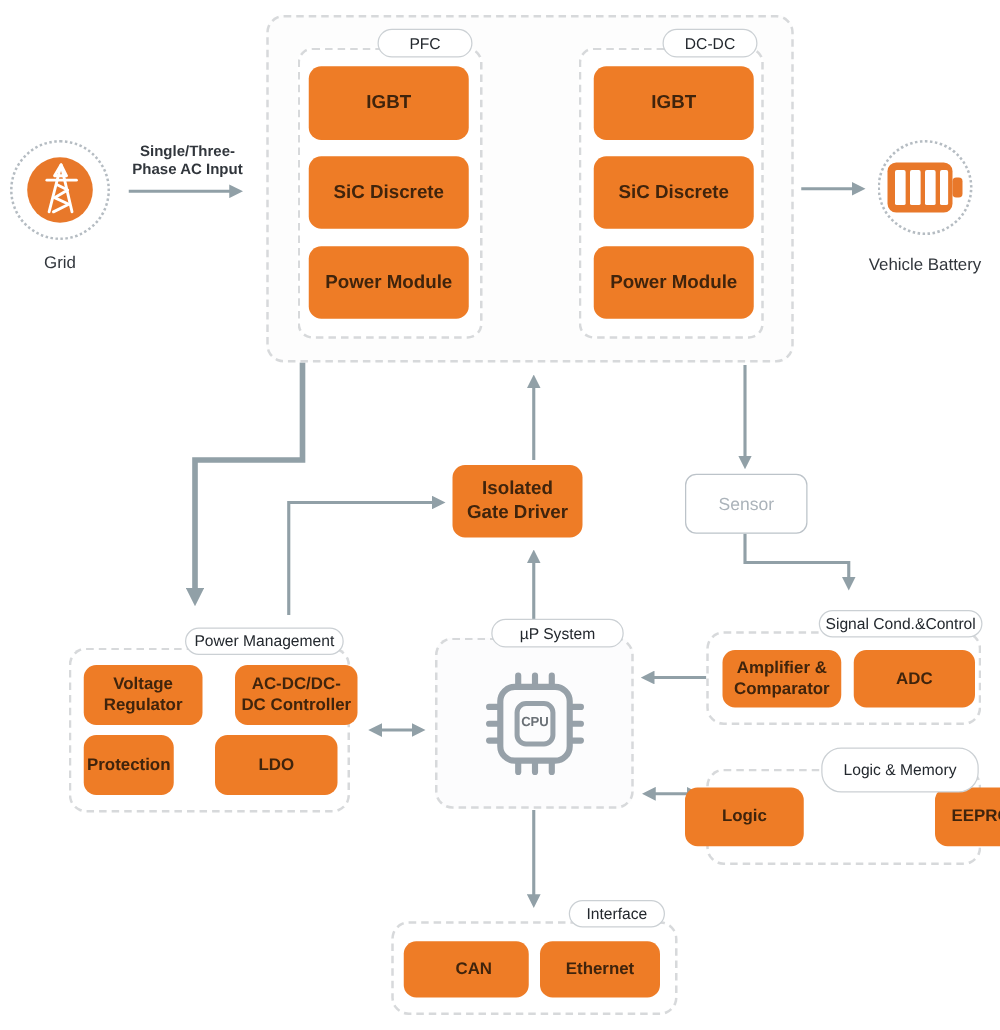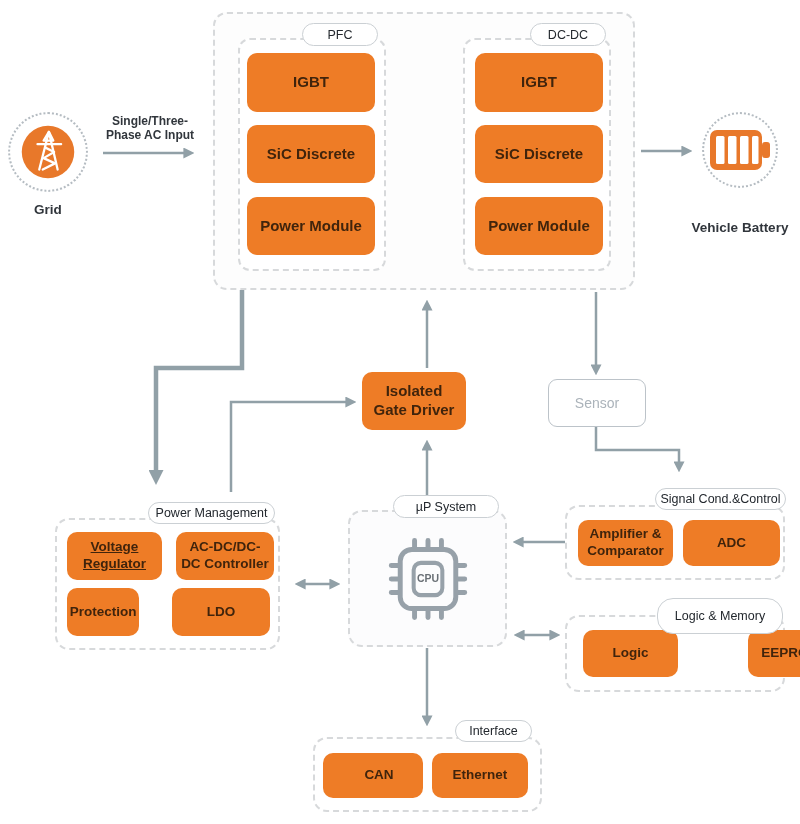--- a/index.html
+++ b/index.html
@@ -20,21 +20,21 @@
     display:flex;align-items:center;justify-content:center;text-align:center;
     font-weight:bold;color:#40240c;box-sizing:border-box;z-index:3;line-height:1.25;
   }
   .big{font-size:15px;}
   .small{font-size:13.5px;padding:2px 4px;}
   .whitebox{
     position:absolute;background:#fff;border:1.5px solid #bcc3c9;border-radius:9px;
     display:flex;align-items:center;justify-content:center;
     font-size:14px;color:#abb3ba;font-weight:normal;box-sizing:border-box;z-index:3;
   }
-  .caption{position:absolute;font-size:13.5px;font-weight:bold;color:#31363c;text-align:center;z-index:3;}
+  .caption{position:absolute;font-size:13.5px;font-weight:normal;color:#31363c;text-align:center;z-index:3;}
   .dotring{position:absolute;border:2px dotted #b5bcc2;border-radius:50%;box-sizing:border-box;z-index:2;}
   .icwrap{position:absolute;display:flex;align-items:center;justify-content:center;z-index:3;}
   .cpulabel{position:absolute;font-size:10.5px;font-weight:bold;color:#6a7076;text-align:center;z-index:4;}
   .acinput{position:absolute;font-size:12px;font-weight:bold;color:#31363c;text-align:center;line-height:1.18;z-index:3;}
 </style>
 </head>
 <body>
 
 <div id="stage">
 
@@ -121,43 +121,43 @@
   <div class="icwrap" style="left:708px;top:127px;width:64px;height:46px;">
     <svg width="64" height="46" viewBox="0 0 64 46">
       <rect x="2" y="3" width="52" height="40" rx="7" fill="#e8782a"></rect>
       <rect x="54" y="15" width="8" height="16" rx="3" fill="#e8782a"></rect>
       <rect x="8" y="9" width="8.5" height="28" rx="1.5" fill="#ffffff"></rect>
       <rect x="20" y="9" width="8.5" height="28" rx="1.5" fill="#ffffff"></rect>
       <rect x="32" y="9" width="8.5" height="28" rx="1.5" fill="#ffffff"></rect>
       <rect x="44" y="9" width="6.5" height="28" rx="1.5" fill="#ffffff"></rect>
     </svg>
   </div>
-  <div class="caption" style="left:680px;top:204px;width:120px;margin-top:16px;">
+  <div class="caption" style="left:680px;top:204px;width:120px;">
     <span>Vehicle Battery</span>
   </div>
 
   <div class="obox big" style="left:362px;top:372px;width:104px;height:58px;">
     <div>
       <div>Isolated</div>
       <div>Gate Driver</div>
     </div>
   </div>
 
   <div class="whitebox" style="left:548px;top:379px;width:98px;height:48px;">
     <span>Sensor</span>
   </div>
 
   <div class="group" style="left:55px;top:518px;width:225px;height:132px;background:#fff;"></div>
   <div class="pill" style="left:148px;top:502px;width:127px;height:22px;">
     <span>Power Management</span>
   </div>
-  <div class="obox small" style="left:67px;top:532px;width:95px;height:48px;text-decoration:underline;">
+  <div class="obox small" style="left:67px;top:532px;width:95px;height:48px;">
     <span>Voltage Regulator</span>
   </div>
-  <div class="obox small" style="left:176px;top:532px;width:98px;height:48px;">
+  <div class="obox small" style="left:188px;top:532px;width:98px;height:48px;">
     <span>AC-DC/DC-DC Controller</span>
   </div>
   <div class="obox small" style="left:67px;top:588px;width:72px;height:48px;">
     <span>Protection</span>
   </div>
   <div class="obox small" style="left:172px;top:588px;width:98px;height:48px;">
     <span>LDO</span>
   </div>
 
   <div class="group" style="left:348px;top:510px;width:159px;height:137px;background:#fcfcfd;"></div>
@@ -188,21 +188,21 @@
     <span>Amplifier &amp; Comparator</span>
   </div>
   <div class="obox small" style="left:683px;top:520px;width:97px;height:46px;">
     <span>ADC</span>
   </div>
 
   <div class="group" style="left:565px;top:615px;width:220px;height:77px;background:#fff;"></div>
   <div class="pill" style="left:657px;top:598px;width:126px;height:36px;">
     <span>Logic &amp; Memory</span>
   </div>
-  <div class="obox small" style="left:583px;top:630px;width:95px;height:47px;">
+  <div class="obox small" style="left:548px;top:630px;width:95px;height:47px;">
     <span>Logic</span>
   </div>
   <div class="obox small" style="left:705px;top:630px;width:85px;height:47px;margin-left:43px;">
     <span>EEPROM</span>
   </div>
 
   <div class="group" style="left:313px;top:737px;width:229px;height:75px;background:#fff;"></div>
   <div class="pill" style="left:455px;top:720px;width:77px;height:22px;">
     <span>Interface</span>
   </div>

